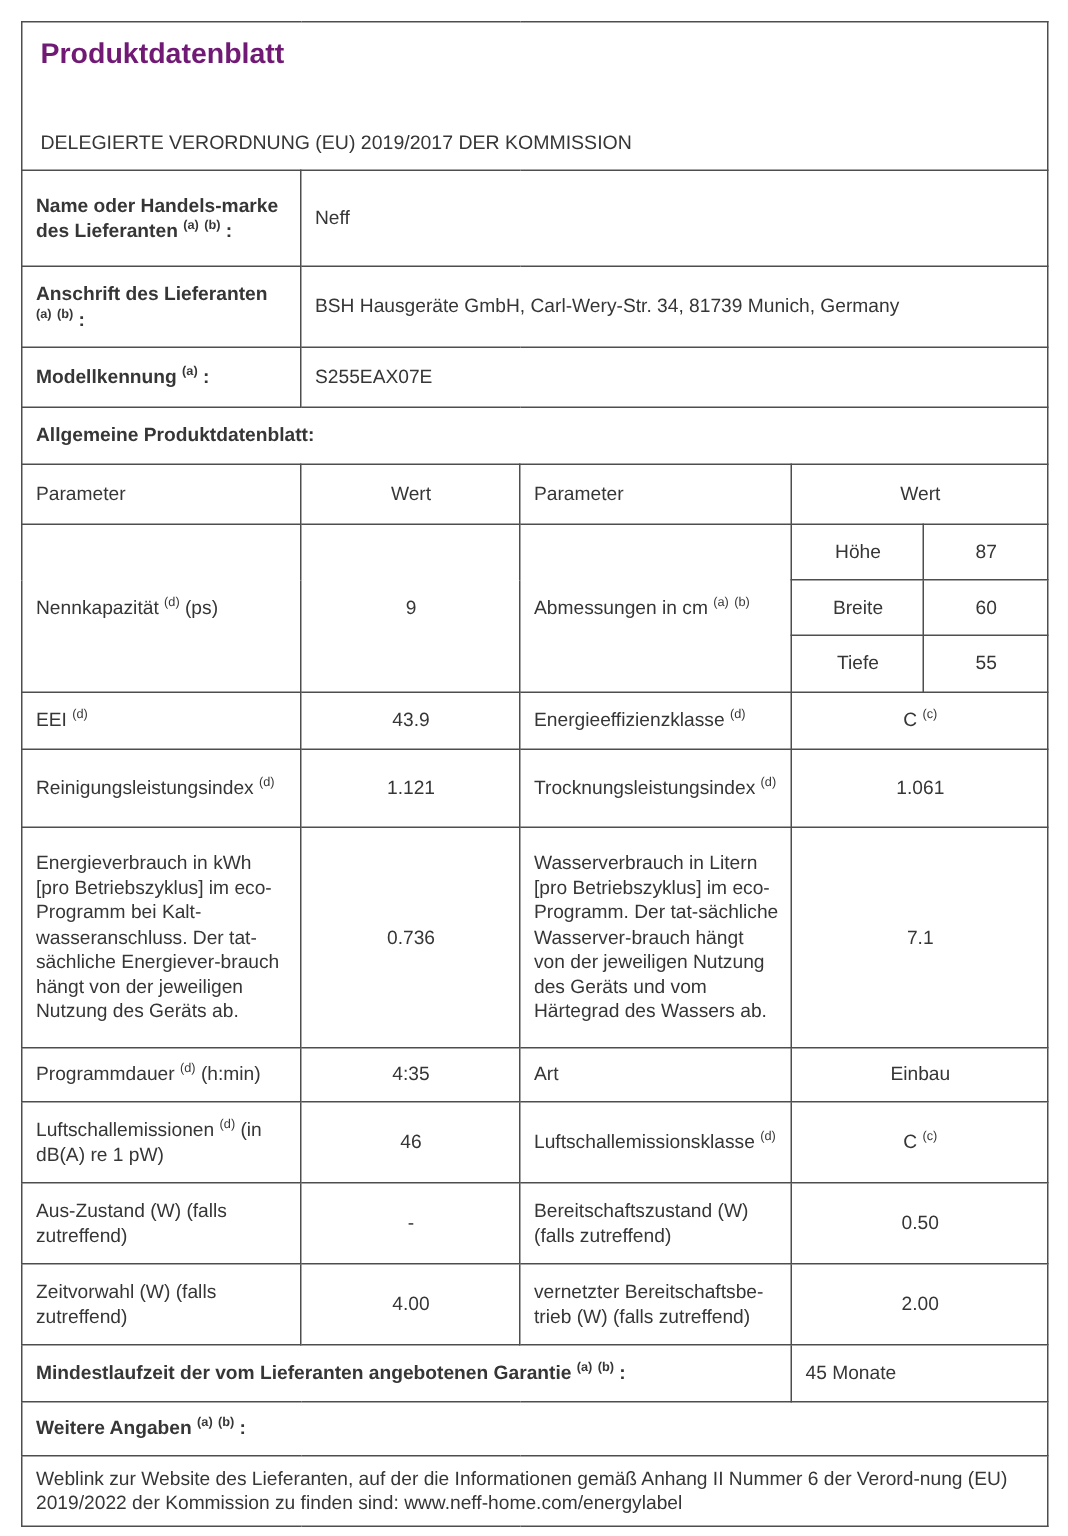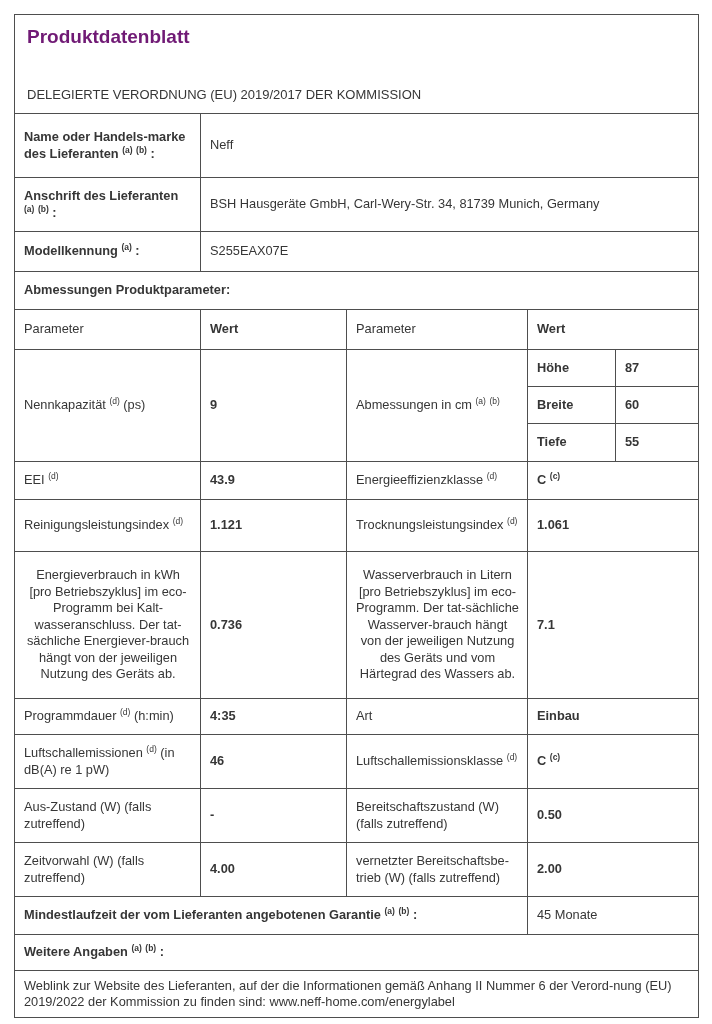--- a/index.html
+++ b/index.html
@@ -22,23 +22,23 @@
     padding: 5px 8px 5px 9px;
     font-size: 12.8px;
     line-height: 16.5px;
     vertical-align: middle;
     overflow: hidden;
   }
   td.headcell { padding: 14px 12px 10px 12px; vertical-align: top; }
   .hd-title { font-size: 19px; font-weight: bold; color: #701a75; }
   .hd-sub { font-size: 13px; margin-top: 41px; }
   .bold { font-weight: bold; margin-left: 48px; }
-  .ctr { text-align: left; font-weight: bold; }
+  .ctr { text-align: center; }
   sup { font-size: 8.5px; line-height: 0; }
-  td.bigcell { vertical-align: middle; padding-top: 7px; padding-bottom: 7px; text-align: center; }
+  td.bigcell { vertical-align: middle; padding-top: 7px; padding-bottom: 7px; }
 </style>
 </head>
 <body>
 
 <table class="sheet">
   <colgroup>
     <col style="width:186px">
       <col style="width:146px">
       <col style="width:181px">
       <col style="width:88px">
@@ -62,21 +62,21 @@
     <td class="bold">Anschrift des Lieferanten <sup>(a)</sup> <sup>(b)</sup> :</td>
     <td colspan="4">BSH Hausgeräte GmbH, Carl-Wery-Str. 34, 81739 Munich, Germany</td>
   </tr>
 
   <tr style="height:40px">
     <td class="bold">Modellkennung <sup>(a)</sup> :</td>
     <td colspan="4">S255EAX07E</td>
   </tr>
 
   <tr style="height:38px">
-    <td colspan="5" class="bold">Abmessungen Produktparameter:</td>
+    <td colspan="5" class="bold">Allgemeine Produktdatenblatt:</td>
   </tr>
 
   <tr style="height:40px">
     <td>Parameter</td>
     <td class="ctr">Wert</td>
     <td>Parameter</td>
     <td colspan="2" class="ctr">Wert</td>
   </tr>
 
   <tr style="height:37px">

